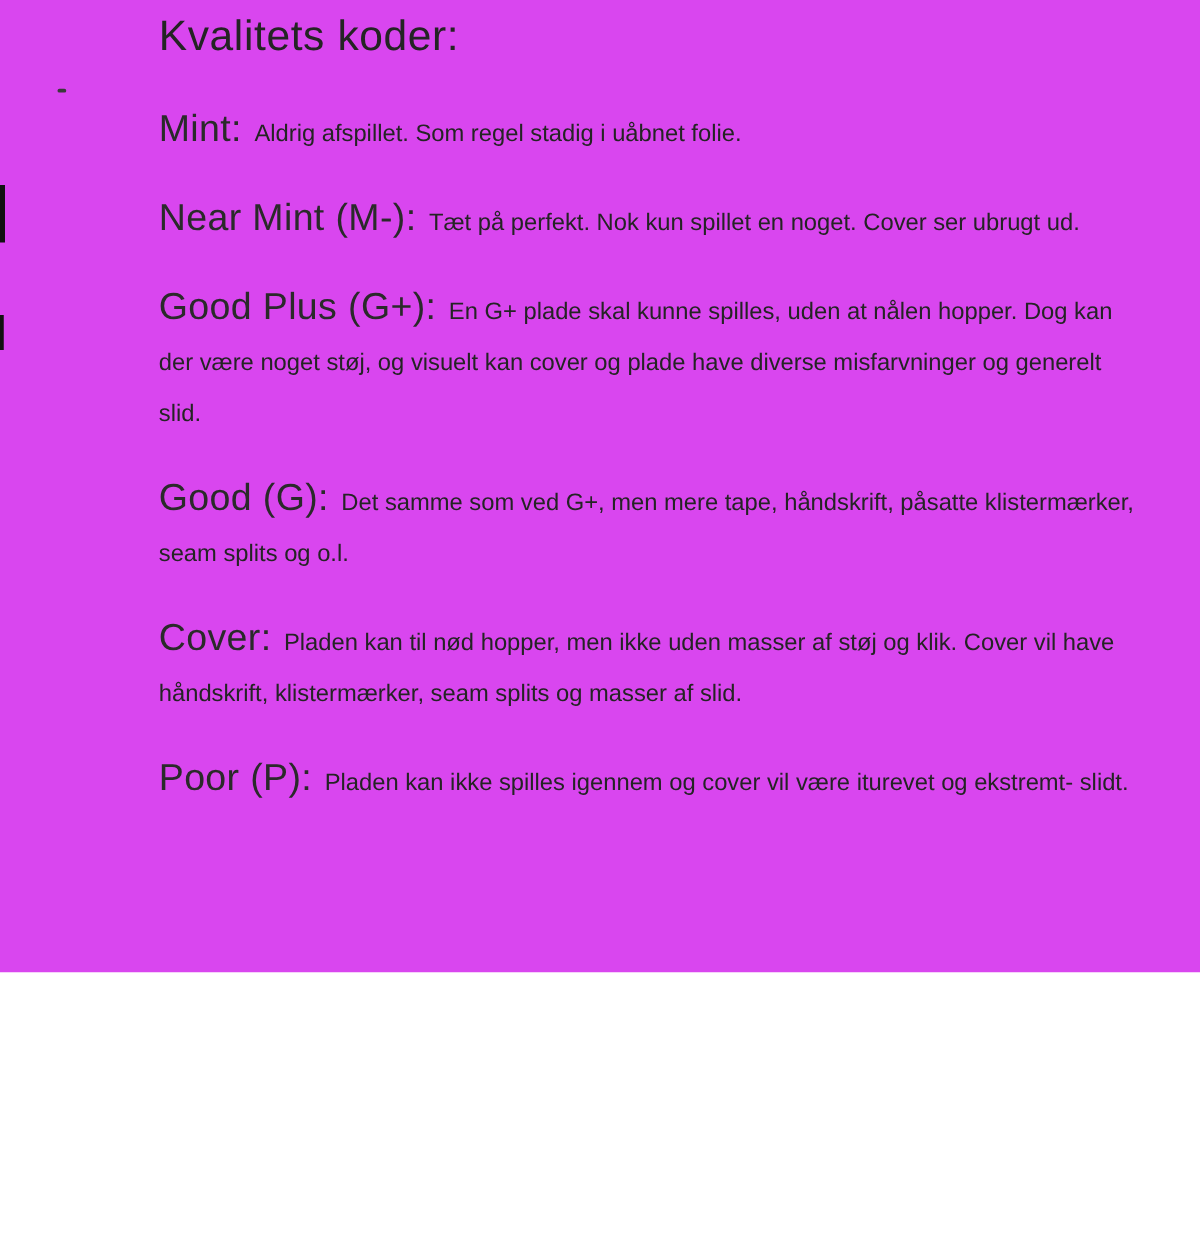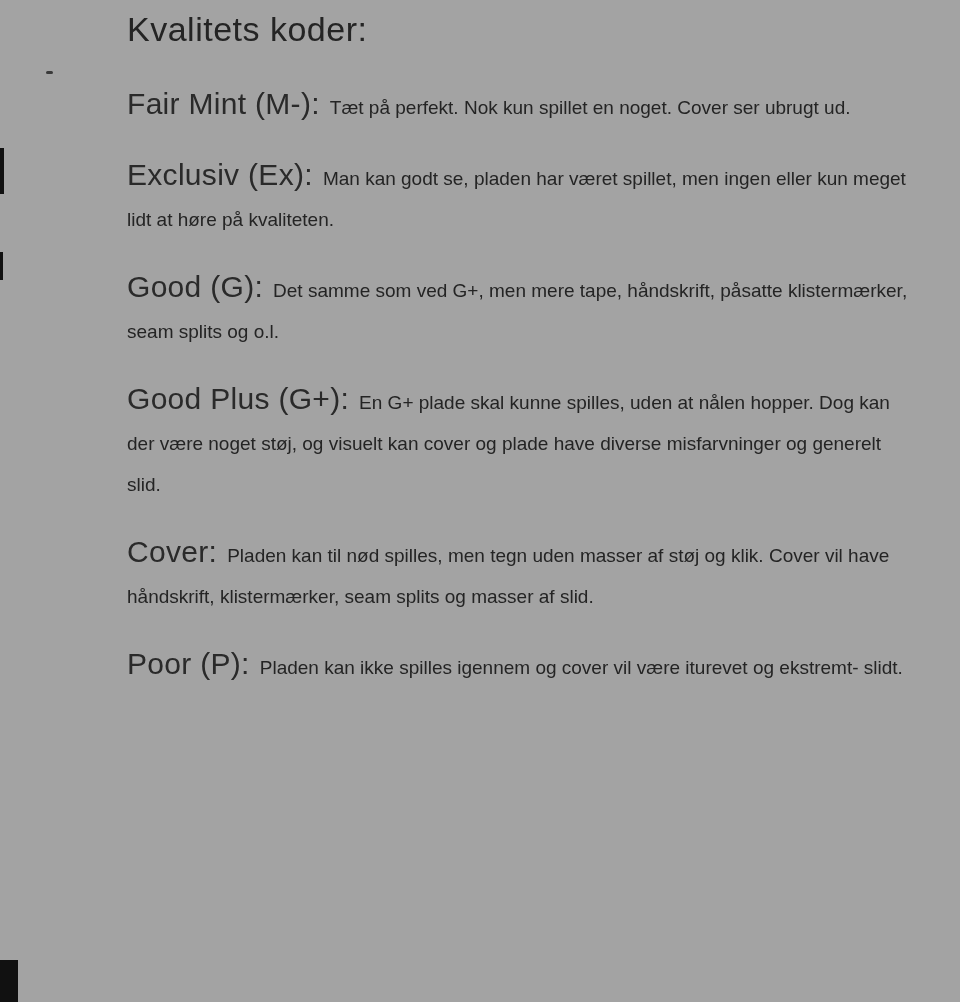--- a/index.html
+++ b/index.html
@@ -4,22 +4,22 @@
 <style>
   html, body {
     margin: 0;
     padding: 0;
     background: #ffffff;
     font-family: "Liberation Sans", sans-serif;
   }
   .page {
     position: relative;
     width: 960px;
-    height: 1002px;
-    background: #a3a3a3;
+    height: 778px;
+    background: #d946ef;
     overflow: hidden;
     color: #1f1f1f;
   }
   .content {
     position: absolute;
     left: 127px;
     top: 10px;
     width: 788px;
   }
   .doc-title {
@@ -71,41 +71,41 @@
 
   <span class="artifact dash-top"></span>
   <span class="artifact edge-sliver"></span>
   <span class="artifact edge-tick"></span>
   <span class="artifact corner-block"></span>
 
   <div class="content">
 
     <h1 class="doc-title">Kvalitets koder:</h1>
 
-
     <p class="entry">
-      <span class="term">Fair Mint (M-):</span><span class="desc">Tæt på perfekt. Nok kun spillet en noget. Cover ser ubrugt ud.</span>
+      <span class="term">Mint:</span><span class="desc">Aldrig afspillet. Som regel stadig i uåbnet folie.</span>
     </p>
 
     <p class="entry">
-      <span class="term">Exclusiv (Ex):</span><span class="desc">Man kan godt se, pladen har været spillet, men ingen eller kun meget lidt at høre på kvaliteten.</span>
+      <span class="term">Near Mint (M-):</span><span class="desc">Tæt på perfekt. Nok kun spillet en noget. Cover ser ubrugt ud.</span>
     </p>
 
 
+
+
+    <p class="entry">
+      <span class="term">Good Plus (G+):</span><span class="desc">En G+ plade skal kunne spilles, uden at nålen hopper. Dog kan der være noget støj, og visuelt kan cover og plade have diverse misfarvninger og generelt slid.</span>
+    </p>
 
     <p class="entry">
       <span class="term">Good (G):</span><span class="desc">Det samme som ved G+, men mere tape, håndskrift, påsatte klistermærker, seam splits og o.l.</span>
     </p>
 
     <p class="entry">
-      <span class="term">Good Plus (G+):</span><span class="desc">En G+ plade skal kunne spilles, uden at nålen hopper. Dog kan der være noget støj, og visuelt kan cover og plade have diverse misfarvninger og generelt slid.</span>
-    </p>
-
-    <p class="entry">
-      <span class="term">Cover:</span><span class="desc">Pladen kan til nød spilles, men tegn uden masser af støj og klik. Cover vil have håndskrift, klistermærker, seam splits og masser af slid.</span>
+      <span class="term">Cover:</span><span class="desc">Pladen kan til nød hopper, men ikke uden masser af støj og klik. Cover vil have håndskrift, klistermærker, seam splits og masser af slid.</span>
     </p>
 
     <p class="entry">
       <span class="term">Poor (P):</span><span class="desc">Pladen kan ikke spilles igennem og cover vil være iturevet og ekstremt- slidt.</span>
     </p>
 
   </div>
 </div>
 
 </body></html>

